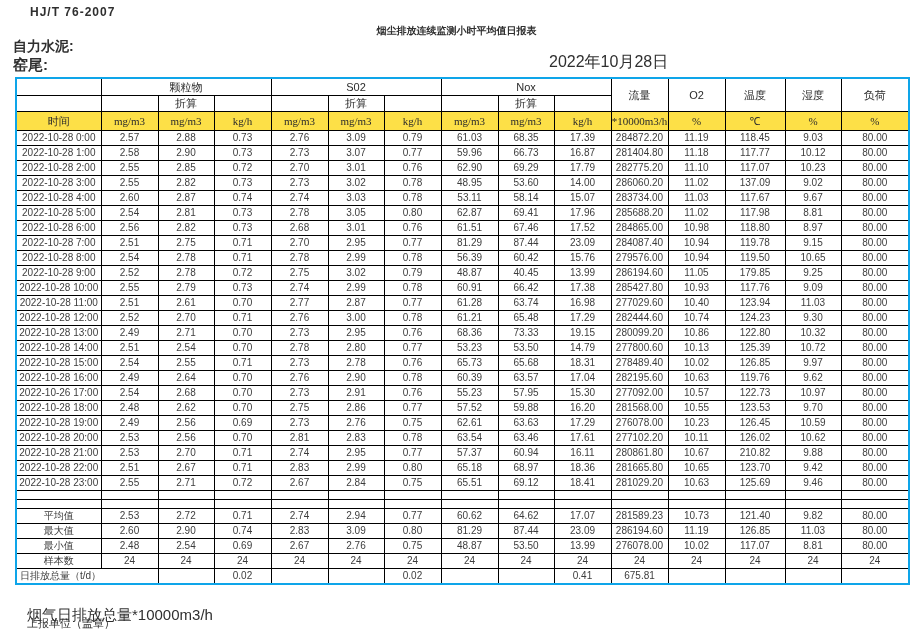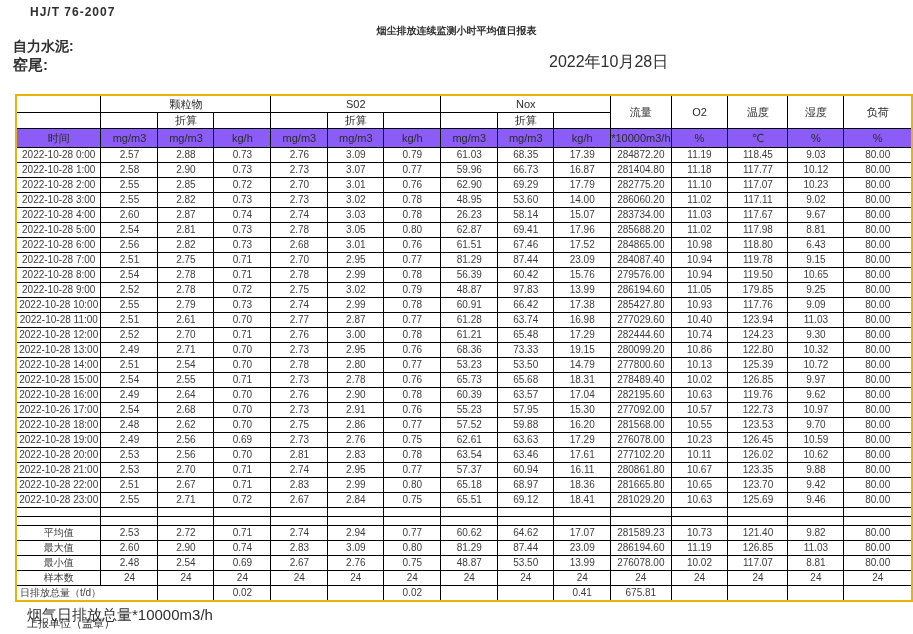--- a/index.html
+++ b/index.html
@@ -12,38 +12,38 @@
   #std-no{left:30px;top:5px;font-size:12px;font-weight:bold;letter-spacing:1px;text-align:right;}
   #report-title{left:0;top:24px;width:913px;text-align:center;font-size:10px;font-weight:bold;}
   #company{left:13px;top:38px;font-size:14px;font-weight:bold;}
   #location{left:13px;top:56px;font-size:15px;font-weight:bold;}
   #report-date{left:549px;top:52px;font-size:16px;}
   #footer-total{left:27px;top:592px;font-size:15px;margin-top:14px;}
   #footer-report-unit{left:27px;top:616px;font-size:11px;}
   #footer-unit{left:200px;top:641px;font-size:13px;margin-top:16px;}
 
   table#report{
-    position:absolute;left:15px;top:94px;
+    position:absolute;left:15px;top:77px;
     border-collapse:collapse;table-layout:fixed;
-    border:2px solid #eab308;
+    border:2px solid #0ea5e9;
   }
   #report td{
     border:1px solid #000;
     font-size:10px;line-height:1;color:#3c3c3c;
     text-align:center;vertical-align:middle;
     padding:0;overflow:hidden;white-space:nowrap;
   }
   #report thead td{color:#2b2b2b;font-size:11px;}
   tr.h1 td{height:16px;}
   tr.h2 td{height:15px;}
   tr.h3 td{height:18px;}
   tr.dr td{height:14px;}
   tr.sp td{height:8px;}
   tr.sm td{height:14px;}
-  .green{background:#8b5cf6;}
+  .green{background:#fde047;font-family:Liberation Serif, serif;}
   .lbl{font-size:11px;color:#2b2b2b;}
   .lbl-left{text-align:left !important;padding-left:3px !important;font-size:11px;color:#2b2b2b;margin-top:18px;}
 </style>
 </head>
 <body>
 
 <div class="abs" id="std-no">HJ/T 76-2007</div>
 <div class="abs" id="report-title">烟尘排放连续监测小时平均值日报表</div>
 <div class="abs" id="company">自力水泥:</div>
 <div class="abs" id="location">窑尾:</div>
@@ -167,33 +167,33 @@
         <td>2.82</td>
         <td>0.73</td>
         <td>2.73</td>
         <td>3.02</td>
         <td>0.78</td>
         <td>48.95</td>
         <td>53.60</td>
         <td>14.00</td>
         <td>286060.20</td>
         <td>11.02</td>
-        <td>117.11</td>
+        <td>137.09</td>
         <td>9.02</td>
         <td>80.00</td>
       </tr>
       <tr class="dr">
         <td>2022-10-28 4:00</td>
         <td>2.60</td>
         <td>2.87</td>
         <td>0.74</td>
         <td>2.74</td>
         <td>3.03</td>
         <td>0.78</td>
-        <td>26.23</td>
+        <td>53.11</td>
         <td>58.14</td>
         <td>15.07</td>
         <td>283734.00</td>
         <td>11.03</td>
         <td>117.67</td>
         <td>9.67</td>
         <td>80.00</td>
       </tr>
       <tr class="dr">
         <td>2022-10-28 5:00</td>
@@ -219,21 +219,21 @@
         <td>0.73</td>
         <td>2.68</td>
         <td>3.01</td>
         <td>0.76</td>
         <td>61.51</td>
         <td>67.46</td>
         <td>17.52</td>
         <td>284865.00</td>
         <td>10.98</td>
         <td>118.80</td>
-        <td>6.43</td>
+        <td>8.97</td>
         <td>80.00</td>
       </tr>
       <tr class="dr">
         <td>2022-10-28 7:00</td>
         <td>2.51</td>
         <td>2.75</td>
         <td>0.71</td>
         <td>2.70</td>
         <td>2.95</td>
         <td>0.77</td>
@@ -265,21 +265,21 @@
       </tr>
       <tr class="dr">
         <td>2022-10-28 9:00</td>
         <td>2.52</td>
         <td>2.78</td>
         <td>0.72</td>
         <td>2.75</td>
         <td>3.02</td>
         <td>0.79</td>
         <td>48.87</td>
-        <td>97.83</td>
+        <td>40.45</td>
         <td>13.99</td>
         <td>286194.60</td>
         <td>11.05</td>
         <td>179.85</td>
         <td>9.25</td>
         <td>80.00</td>
       </tr>
       <tr class="dr">
         <td>2022-10-28 10:00</td>
         <td>2.55</td>
@@ -473,21 +473,21 @@
         <td>2.70</td>
         <td>0.71</td>
         <td>2.74</td>
         <td>2.95</td>
         <td>0.77</td>
         <td>57.37</td>
         <td>60.94</td>
         <td>16.11</td>
         <td>280861.80</td>
         <td>10.67</td>
-        <td>123.35</td>
+        <td>210.82</td>
         <td>9.88</td>
         <td>80.00</td>
       </tr>
       <tr class="dr">
         <td>2022-10-28 22:00</td>
         <td>2.51</td>
         <td>2.67</td>
         <td>0.71</td>
         <td>2.83</td>
         <td>2.99</td>

